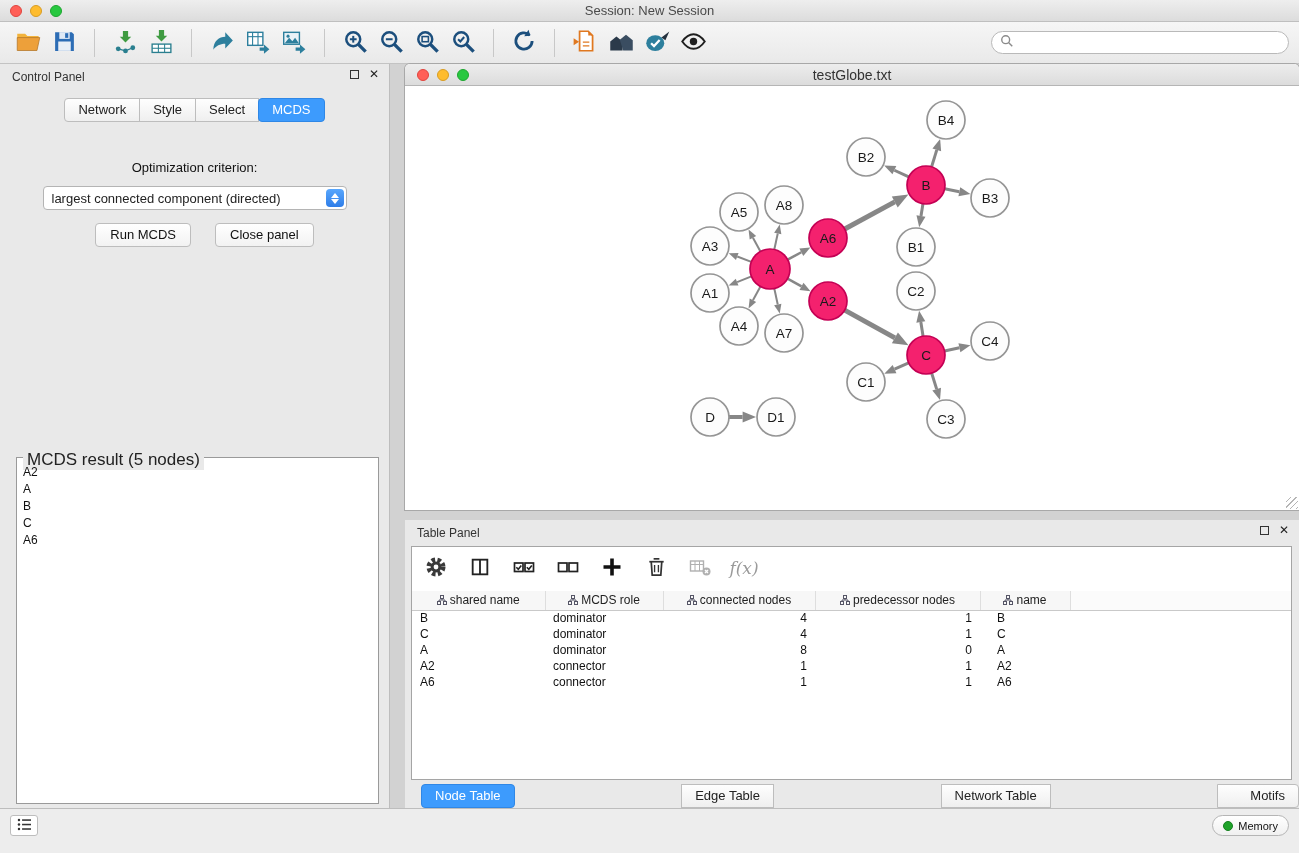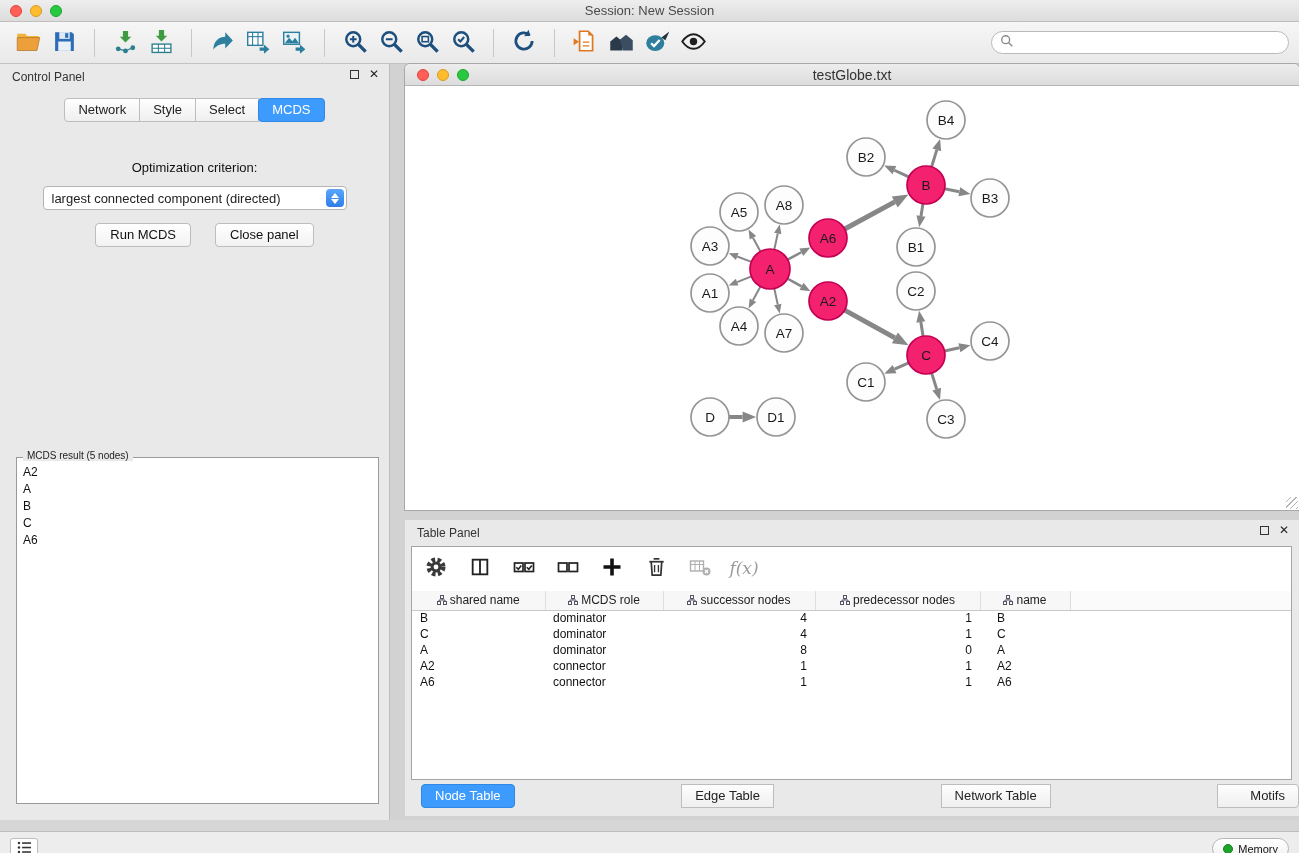--- a/index.html
+++ b/index.html
@@ -39,21 +39,21 @@
   .seg .tab.active { background:#3d9bfd; border-color:#2f87e6; color:#fff; border-radius:4px; }
   .opt-label { text-align:center; margin-top:38px; font-size:13px; color:#111; }
   .dropdown { position:relative; margin:11px auto 0; width:304px; height:24px; background:#fff; border:1px solid #b4b4b4; border-radius:4px; display:flex; align-items:center; padding:0 24px 0 8px; font-size:13px; }
   .dropdown .dd-text { white-space:nowrap; overflow:hidden; }
   .stepper { position:absolute; right:2px; top:2px; width:18px; height:18px; background:linear-gradient(#59a7fd,#2e7de8); border-radius:4px; display:flex; flex-direction:column; align-items:center; justify-content:center; gap:1px; }
   .stepper .up { width:0; height:0; border-left:4px solid transparent; border-right:4px solid transparent; border-bottom:5px solid #fff; }
   .stepper .down { width:0; height:0; border-left:4px solid transparent; border-right:4px solid transparent; border-top:5px solid #fff; }
   .btn-row { display:flex; justify-content:center; gap:24px; margin-top:13px;padding-left:20px; }
   .btn { background:linear-gradient(#ffffff,#f2f2f2); border:1px solid #bdbdbd; border-radius:4px; padding:3px 14px 4px; font-size:13px; font-family:inherit; color:#111; }
   .result-box { position:absolute; left:16px; right:10px; top:393px; bottom:16px; background:#fff; border:1px solid #9a9a9a; }
-  .result-legend { position:absolute; top:-8px; left:6px; background:#e9e9e9; padding:0 4px; font-size:10px; color:#222; }
+  .result-legend { position:absolute; top:-8px; left:6px; background:#e9e9e9; padding:0 4px; font-size:17px; color:#222; }
   .result-list { position:absolute; inset:6px 2px 2px 2px; overflow:auto; }
   .result-item { font-size:12px; color:#111; padding:1px 4px; line-height:15px; }
 
   
   .network-window { position:absolute; left:405px; top:0; width:894px; height:446px; box-shadow:0 0 0 1px #a8a8a8; background:#fff; border-radius:5px 5px 0 0; }
   .inner-titlebar { position:relative; height:22px; background:linear-gradient(#ededed,#dcdcdc); border-bottom:1px solid #b5b5b5; border-radius:5px 5px 0 0; }
   .inner-title { position:absolute; left:0; right:0; top:3px; text-align:center; font-size:14px; color:#333; }
   .canvas { position:absolute; top:22px; left:0; right:0; bottom:0; background:#fff; }
   .canvas svg { position:absolute; inset:0; width:100%; height:100%; }
   .resize-corner { position:absolute; right:1px; bottom:1px; width:12px; height:12px; background:
@@ -73,21 +73,21 @@
   table.node-table td { height:16px; font-size:12px; color:#111; padding:0 8px; white-space:nowrap; overflow:hidden; }
   table.node-table td.num { text-align:right; }
   table.node-table td.namecol { padding-left:17px; }
   .table-tabs { position:absolute; bottom:8px; left:16px; right:0; display:flex; justify-content:space-between; }
   .table-tabs .tab { border:1px solid #bdbdbd; margin-left:-1px; padding:3px 13px 4px; background:linear-gradient(#fefefe,#efefef); font-size:13px; }
   .table-tabs .tab:first-child{ margin-left:0; border-radius:4px 0 0 4px; }
   .table-tabs .tab:last-child{ border-radius:0 4px 4px 0;padding-left:32px; }
   .table-tabs .tab.active { background:#3d9bfd; border-color:#2f87e6; color:#fff; border-radius:4px; }
 
   
-  .statusbar { position:absolute; left:0; right:0; bottom:0; height:22px; background:#ededed; border-top:1px solid #bdbdbd; }
+  .statusbar { position:absolute; left:0; right:0; bottom:0; height:45px; background:#ededed; border-top:1px solid #bdbdbd; }
   .list-btn { position:absolute; left:10px; top:6px; width:28px; height:21px; background:#fff; border:1px solid #bdbdbd; border-radius:3px; display:flex; align-items:center; justify-content:center; }
   .memory-btn { position:absolute; right:10px; top:6px; height:21px; background:linear-gradient(#ffffff,#f0f0f0); border:1px solid #b5b5b5; border-radius:11px; display:flex; align-items:center; gap:5px; padding:0 10px; font-size:11px; color:#111; }
   .mem-dot { width:10px; height:10px; border-radius:50%; background:#1fa32a; border:1px solid #168020; }
 </style>
 </head>
 <body>
 
 <div class="app">
 
   <div class="titlebar">
@@ -532,21 +532,21 @@
                         <rect x="3.5" y="0.5" width="3" height="3" fill="none" stroke="#556" stroke-width="1"></rect>
                         <rect x="0.5" y="6.5" width="3" height="3" fill="none" stroke="#556" stroke-width="1"></rect>
                         <rect x="6.5" y="6.5" width="3" height="3" fill="none" stroke="#556" stroke-width="1"></rect>
                         <path d="M5 3.5V5M2 6.5V5h6v1.5" fill="none" stroke="#556" stroke-width="1"></path>
                       </svg></span><span class="hlbl">MCDS role</span></th>
                   <th><span><svg width="10" height="10" viewBox="0 0 10 10" style="vertical-align:-1px">
                         <rect x="3.5" y="0.5" width="3" height="3" fill="none" stroke="#556" stroke-width="1"></rect>
                         <rect x="0.5" y="6.5" width="3" height="3" fill="none" stroke="#556" stroke-width="1"></rect>
                         <rect x="6.5" y="6.5" width="3" height="3" fill="none" stroke="#556" stroke-width="1"></rect>
                         <path d="M5 3.5V5M2 6.5V5h6v1.5" fill="none" stroke="#556" stroke-width="1"></path>
-                      </svg></span><span class="hlbl">successor nodes</span></th>
+                      </svg></span><span class="hlbl">connected nodes</span></th>
                   <th><span><svg width="10" height="10" viewBox="0 0 10 10" style="vertical-align:-1px">
                         <rect x="3.5" y="0.5" width="3" height="3" fill="none" stroke="#556" stroke-width="1"></rect>
                         <rect x="0.5" y="6.5" width="3" height="3" fill="none" stroke="#556" stroke-width="1"></rect>
                         <rect x="6.5" y="6.5" width="3" height="3" fill="none" stroke="#556" stroke-width="1"></rect>
                         <path d="M5 3.5V5M2 6.5V5h6v1.5" fill="none" stroke="#556" stroke-width="1"></path>
                       </svg></span><span class="hlbl">predecessor nodes</span></th>
                   <th><span><svg width="10" height="10" viewBox="0 0 10 10" style="vertical-align:-1px">
                         <rect x="3.5" y="0.5" width="3" height="3" fill="none" stroke="#556" stroke-width="1"></rect>
                         <rect x="0.5" y="6.5" width="3" height="3" fill="none" stroke="#556" stroke-width="1"></rect>
                         <rect x="6.5" y="6.5" width="3" height="3" fill="none" stroke="#556" stroke-width="1"></rect>

